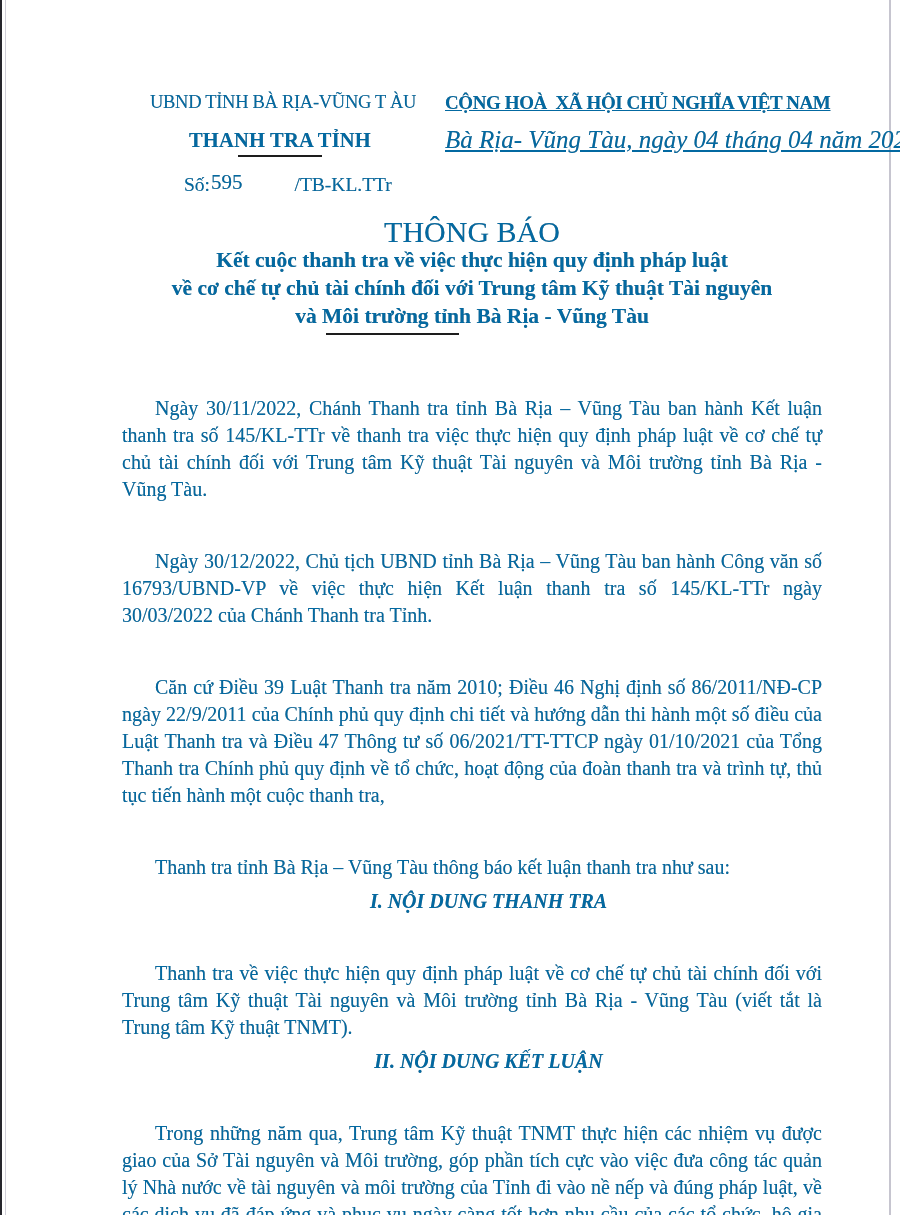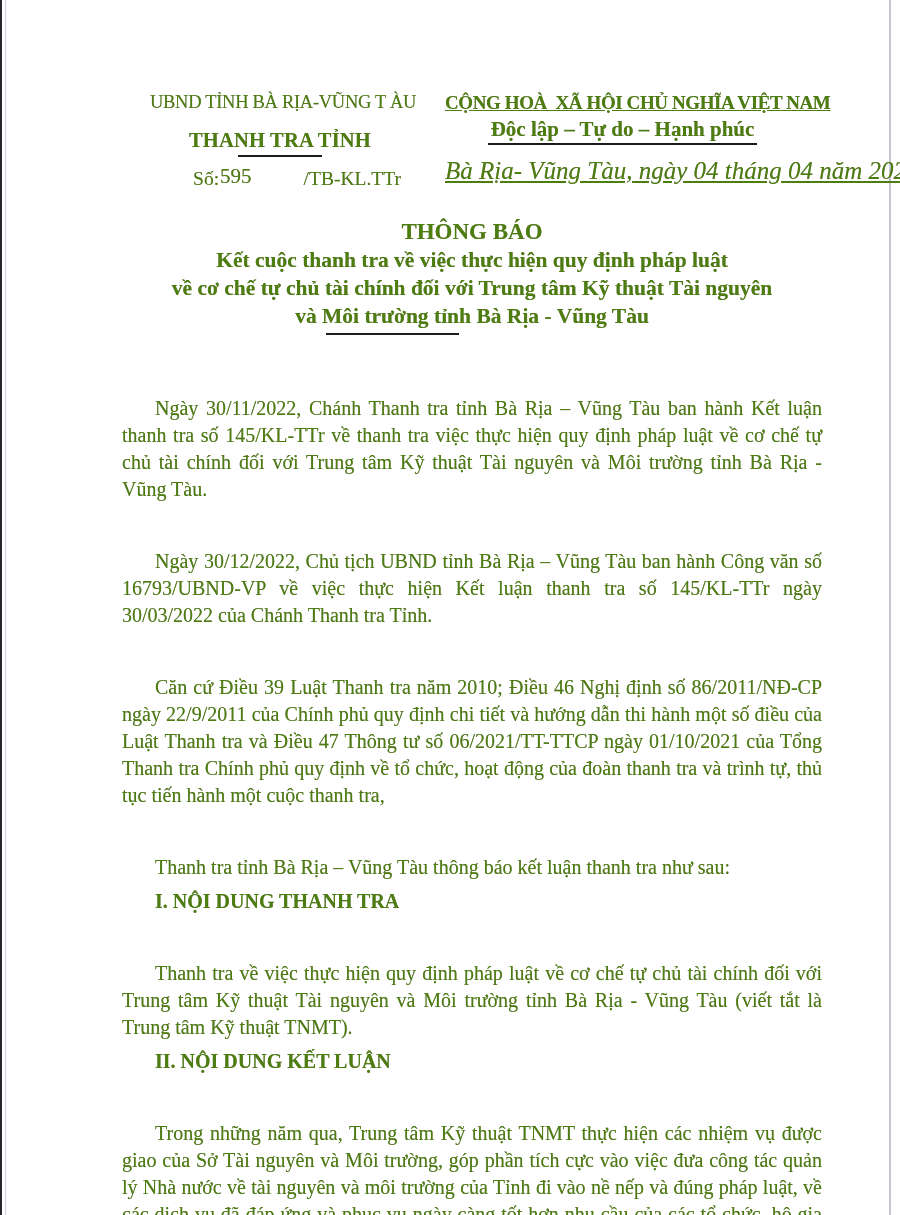--- a/index.html
+++ b/index.html
@@ -4,68 +4,69 @@
 <style>
   * { margin:0; padding:0; box-sizing:border-box; }
   html,body { background:#e9e9ee; }
   .page {
     position:relative;
     width:900px; height:1215px;
     margin:0 auto;
     background:#ffffff;
     overflow:hidden;
     font-family:"Liberation Serif","DejaVu Serif",serif;
-    color:#4d7c0f;
+    color:#0369a1;
     text-shadow:0 0 0.6px rgba(15,15,15,0.38);
   }
   
   .edge-black-left { position:absolute; left:0; top:0; width:2px; height:100%; background:#26262c; }
   .edge-gray-left  { position:absolute; left:5px; top:0; width:1px; height:100%; background:#d0cfd8; }
   .edge-gray-right { position:absolute; left:889px; top:0; width:2px; height:100%; background:#c6c5cf; }
 
   
   .header-left {
     position:absolute; left:150px; top:92px; width:260px; text-align:center;
   }
   .org-parent { font-size:18.5px; letter-spacing:-0.3px; white-space:nowrap; }
   .org-name   { font-size:20.5px; font-weight:bold; margin-top:16px; letter-spacing:0.2px; }
   .org-underline { width:84px; border-top:2px solid #1d1d1d; margin:3px auto 0; }
-  .doc-number-line { margin-top:9px; font-size:19.5px; text-align:center; padding-left:34px; white-space:nowrap; }
+  .doc-number-line { margin-top:15px; font-size:19.5px; text-align:left; padding-left:34px; white-space:nowrap; }
   .doc-number-value { font-size:21px; position:relative; top:-2px; margin-left:1px; }
   .doc-number-gap { display:inline-block; width:52px; }
 
   .header-right {
     position:absolute; left:445px; top:92px; width:355px; text-align:center;text-decoration:underline;
   }
   .national-title { font-size:19px; font-weight:bold; letter-spacing:-0.4px; white-space:nowrap; }
   .national-motto-wrap { margin-top:3px; }
   .national-motto {
     display:inline-block; font-size:21px; font-weight:bold;
     border-bottom:2px solid #1a1a1a; padding:0 3px 1px; white-space:nowrap;
   }
   .place-date-line { margin-top:12px; font-size:25px; font-style:italic; white-space:nowrap; }
 
   
   .title-block { position:absolute; left:122px; top:218px; width:700px; text-align:center; }
-  .doc-type-title { font-size:23px; font-weight:bold; line-height:28px; }
+  .doc-type-title { font-size:30px; font-weight:normal; line-height:28px; }
   .title-line { font-size:21.5px; font-weight:bold; line-height:28px; }
   .title-underline {
     width:133px; border-top:2px solid #1d1d1d; margin:3px auto 0;
     transform:translateX(-80px);
   }
 
   
   .body-block {
     position:absolute; left:122px; top:350px; width:700px;
     font-size:20px; line-height:27px; text-align:justify;
   }
   .body-block p { text-indent:33px; margin-bottom:3px;margin-top:45px; }
   .section-heading {
-    font-weight:bold; text-align:left; text-indent:33px;
+    font-weight:bold; text-align:center; text-indent:33px;
     margin:7px 0 4px;
+    font-style:italic;
   }
 </style>
 </head>
 <body>
 
 <div class="page">
 
   <div class="edge-black-left"></div>
   <div class="edge-gray-left"></div>
   <div class="edge-gray-right"></div>
@@ -74,23 +75,20 @@
     <div class="org-parent">UBND TỈNH BÀ RỊA-VŨNG T ÀU</div>
     <div class="org-name">THANH TRA TỈNH</div>
     <div class="org-underline"></div>
     <div class="doc-number-line">
       <span>Số:</span><span class="doc-number-value">595</span><span class="doc-number-gap"></span><span>/TB-KL.TTr</span>
     </div>
   </div>
 
   <div class="header-right">
     <div class="national-title">CỘNG HOÀ&nbsp; XÃ HỘI CHỦ NGHĨA VIỆT NAM</div>
-    <div class="national-motto-wrap">
-      <span class="national-motto">Độc lập – Tự do – Hạnh phúc</span>
-    </div>
     <div class="place-date-line">Bà Rịa- Vũng Tàu, ngày 04 tháng 04 năm 2023</div>
   </div>
 
   <div class="title-block">
     <div class="doc-type-title">THÔNG BÁO</div>
     <div class="title-line">Kết cuộc thanh tra về việc thực hiện quy định pháp luật</div>
     <div class="title-line">về cơ chế tự chủ tài chính đối với Trung tâm Kỹ thuật Tài nguyên</div>
     <div class="title-line">và Môi trường tỉnh Bà Rịa - Vũng Tàu</div>
     <div class="title-underline"></div>
   </div>

